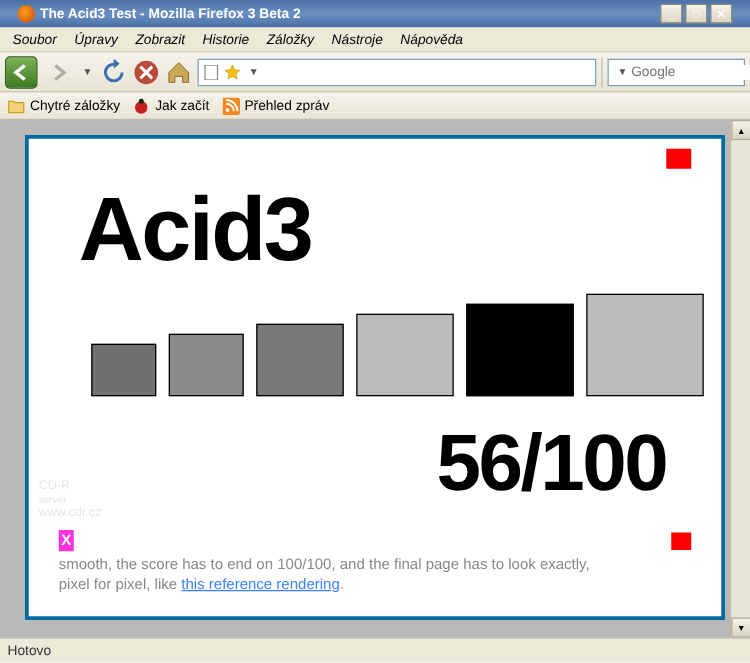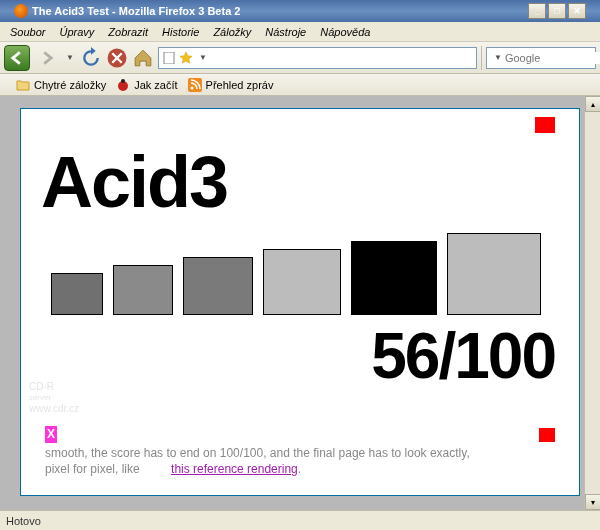--- a/index.html
+++ b/index.html
@@ -22,44 +22,44 @@
 .iconbtn { width: 22px; height: 22px; display: flex; align-items: center; justify-content: center; cursor: default; }
 .urlbar { flex: 1; height: 22px; background: #fff; border: 1px solid #7f9db9; display: flex; align-items: center; padding: 0 4px; gap: 4px; }
 .urlbar input { flex: 1; border: none; outline: none; font-size: 11px; }
 .star { width: 14px; height: 14px; color: #f2c01b; }
 .dd { width: 12px; font-size: 8px; color: #555; text-align: center; }
 .sep { width: 1px; height: 24px; background: #c0bcac; }
 .searchbox { width: 110px; height: 22px; background: #fff; border: 1px solid #7f9db9; display: flex; align-items: center; padding: 0 4px; gap: 3px; }
 .searchbox input { flex: 1; border: none; outline: none; font-size: 11px; color: #888; }
 .gicon { width: 12px; height: 12px; }
 
-.bookbar { height: 22px; background: linear-gradient(#f5f3ea,#e8e5d6); display: flex; align-items: center; padding: 0 16px; gap: 10px; border-bottom: 1px solid #c0bcac; }
+.bookbar { height: 22px; background: linear-gradient(#f5f3ea,#e8e5d6); display: flex; align-items: center; padding: 0 6px; gap: 10px; border-bottom: 1px solid #c0bcac; }
 .bm { display: flex; align-items: center; gap: 4px; cursor: default; }
 .bmicon { width: 14px; height: 14px; }
 
 .content { position: relative; width: 600px; height: calc(530px - 22px - 20px - 32px - 22px - 20px); background: #b8b8b8; display: flex; justify-content: center; align-items: flex-start; padding-top: 12px; }
-.page { width: 560px; height: 388px; background: #fff; border: 1px solid #0369a1; position: relative; padding: 8px 20px; overflow: hidden; }
+.page { width: 560px; height: 388px; background: #fff; border: 3px solid #0369a1; position: relative; padding: 8px 40px; overflow: hidden; }
 .redsq { position: absolute; top: 8px; right: 24px; width: 20px; height: 16px; background: #ff0000; }
 
 .acid-title { font-family: Arial, sans-serif; font-size: 72px; font-weight: bold; color: #000; margin-top: 24px; letter-spacing: -2px; }
 .boxes { position: relative; height: 100px; margin-top: -8px; }
 .box { position: absolute; border: 1px solid #000; }
 .b1 { width: 52px; height: 42px; left: 10px; bottom: 0; background: #707070; }
 .b2 { width: 60px; height: 50px; left: 72px; bottom: 0; background: #8a8a8a; }
 .b3 { width: 70px; height: 58px; left: 142px; bottom: 0; background: #7a7a7a; }
 .b4 { width: 78px; height: 66px; left: 222px; bottom: 0; background: #bcbcbc; }
 .b5 { width: 86px; height: 74px; left: 310px; bottom: 0; background: #000; }
 .b6 { width: 94px; height: 82px; left: 406px; bottom: 0; background: #bcbcbc; }
 
-.score { font-family: Arial, sans-serif; font-size: 64px; font-weight: bold; text-align: right; margin-top: 4px; padding-right: 4px; letter-spacing: -2px; }
+.score { font-family: Arial, sans-serif; font-size: 64px; font-weight: bold; text-align: right; margin-top: 16px; padding-right: 4px; letter-spacing: -2px; }
 .watermark { position: absolute; left: 8px; top: 272px; color: #e5e5e5; font-size: 10px; line-height: 1.2; pointer-events: none; }
 
 .footer { position: absolute; bottom: 18px; left: 24px; right: 24px; font-size: 12px; color: #888; line-height: 1.35; }
 .xmark { display: inline-block; background: #ff33dd; color: #fff; padding: 0 2px; font-weight: bold; margin-bottom: 2px; }
-.footer a { color: #a21caf; text-decoration: underline; margin-left: 28px; }
+.footer a { color: #3b82f6; text-decoration: underline; }
 .redsq2 { position: absolute; right: 0; top: 2px; width: 16px; height: 14px; background: #ff0000; }
 
 .scrollbar-v { position: absolute; right: 0; top: 0; bottom: 0; width: 16px; background: #e8e5d6; border-left: 1px solid #c0bcac; }
 .sbtn { width: 16px; height: 16px; background: linear-gradient(#f5f3ea,#d8d4c0); border: 1px solid #b0ac9c; display: flex; align-items: center; justify-content: center; font-size: 8px; }
 .sbtn.bot { position: absolute; bottom: 0; }
 
 .statusbar { height: 20px; background: #ece9d8; border-top: 1px solid #c0bcac; display: flex; align-items: center; padding: 0 6px; font-size: 11px; color: #333; }
 </style>
 </head>
 <body>

